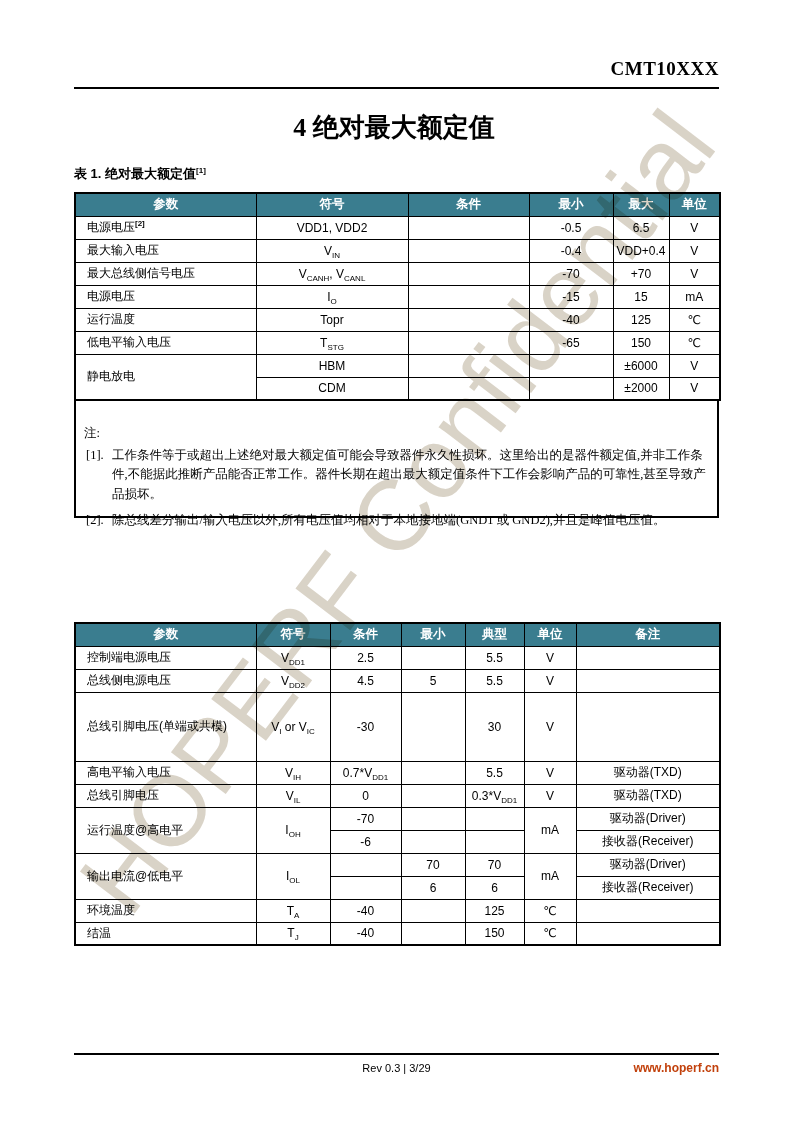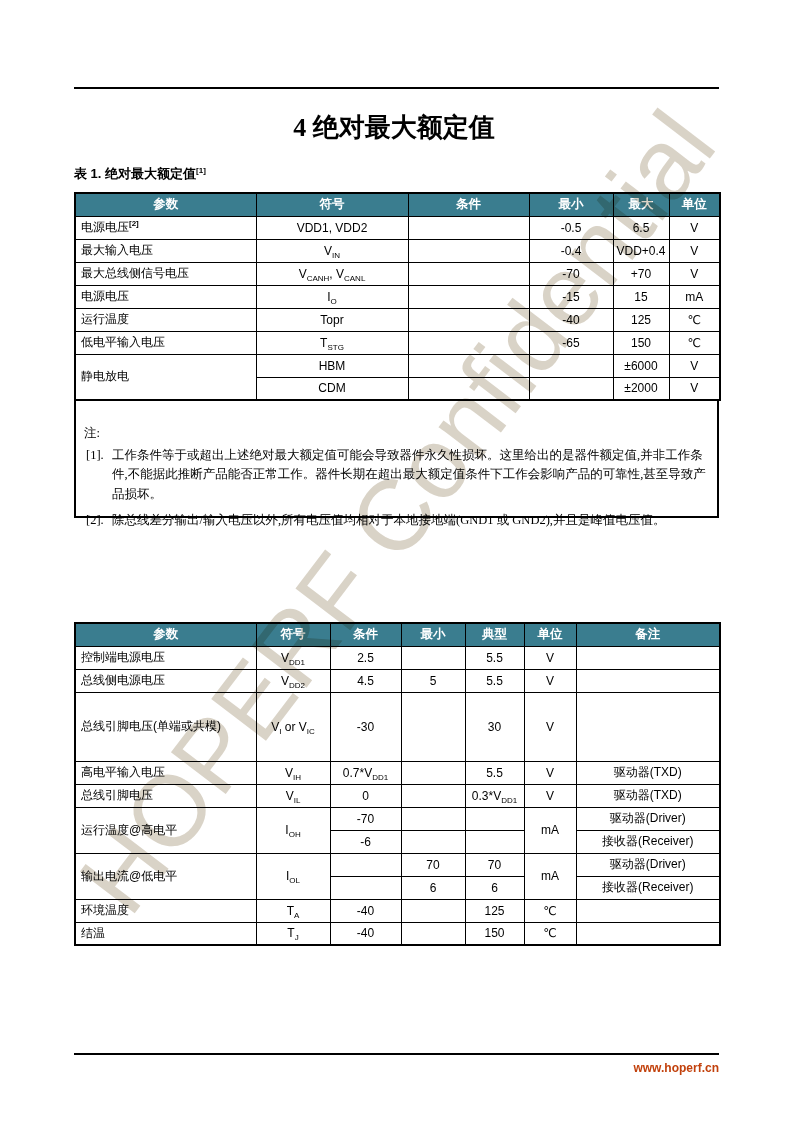--- a/index.html
+++ b/index.html
@@ -24,21 +24,21 @@
 
   table.spec{position:absolute; left:74px; border-collapse:collapse; table-layout:fixed;
     width:645px; border:2px solid #000;}
   table.t1{top:192px;}
   table.t2{top:622px;}
   table.spec td,table.spec th{border:1px solid #000; font-size:12px; text-align:center;
     vertical-align:middle; padding:0 2px; overflow:hidden; font-weight:normal; height:21px;}
   table.spec tr{height:23px;}
   table.spec tr.tall{height:69px;}
   table.spec th{background:#3A7D8F; color:#fff; font-weight:bold; font-size:12.5px;}
-  table.spec td.param{text-align:left; padding-left:5px;}
+  table.spec td.param{text-align:left; padding-left:11px;}
   sub{font-size:8px; line-height:0;}
 
   .notes-box{position:absolute; left:74px; top:399px; width:641px; height:117px;
     border:2px solid #000; border-top:none;
     font-family:"Liberation Serif","DejaVu Serif",serif; font-size:12.5px;}
   .notes-label{margin:26px 0 4px 8px;}
   .note-item{display:flex; margin:0 8px 7px 10px; line-height:1.55;}
   .note-marker{width:26px; flex:0 0 26px;}
   .note-text{flex:1;}
 
@@ -50,20 +50,21 @@
   .watermark{position:absolute; left:397px; top:512px; white-space:nowrap;
     transform:translate(-50%,-50%) rotate(-52.7deg);
     font-size:100px; color:#b4a78f; opacity:0.5; mix-blend-mode:multiply;
     pointer-events:none; z-index:9; font-family:"Liberation Sans","DejaVu Sans",sans-serif;}
 </style>
 </head>
 <body>
 
 <div class="page">
 
+  <div class="doc-header">CMT10XXX</div>
   <div class="header-rule"></div>
 
   <div class="sec-heading h4">4 绝对最大额定值</div>
 
   <div class="tbl-caption c1"><span>表 1. 绝对最大额定值</span><span class="sup">[1]</span></div>
 
   <table class="spec t1">
     <colgroup>
         <col style="width:181px">
         <col style="width:152px">
@@ -271,16 +272,17 @@
       <td>-40</td>
       <td></td>
       <td>150</td>
       <td>℃</td>
       <td></td>
     </tr>
   </tbody>
     </table>
 
   <div class="footer-rule"></div>
+  <div class="footer-rev">Rev 0.3 | 3/29</div>
   <a class="footer-site" href="#">www.hoperf.cn</a>
 
   <div class="watermark">HOPERF Confidential</div>
 </div>
 
 </body></html>

